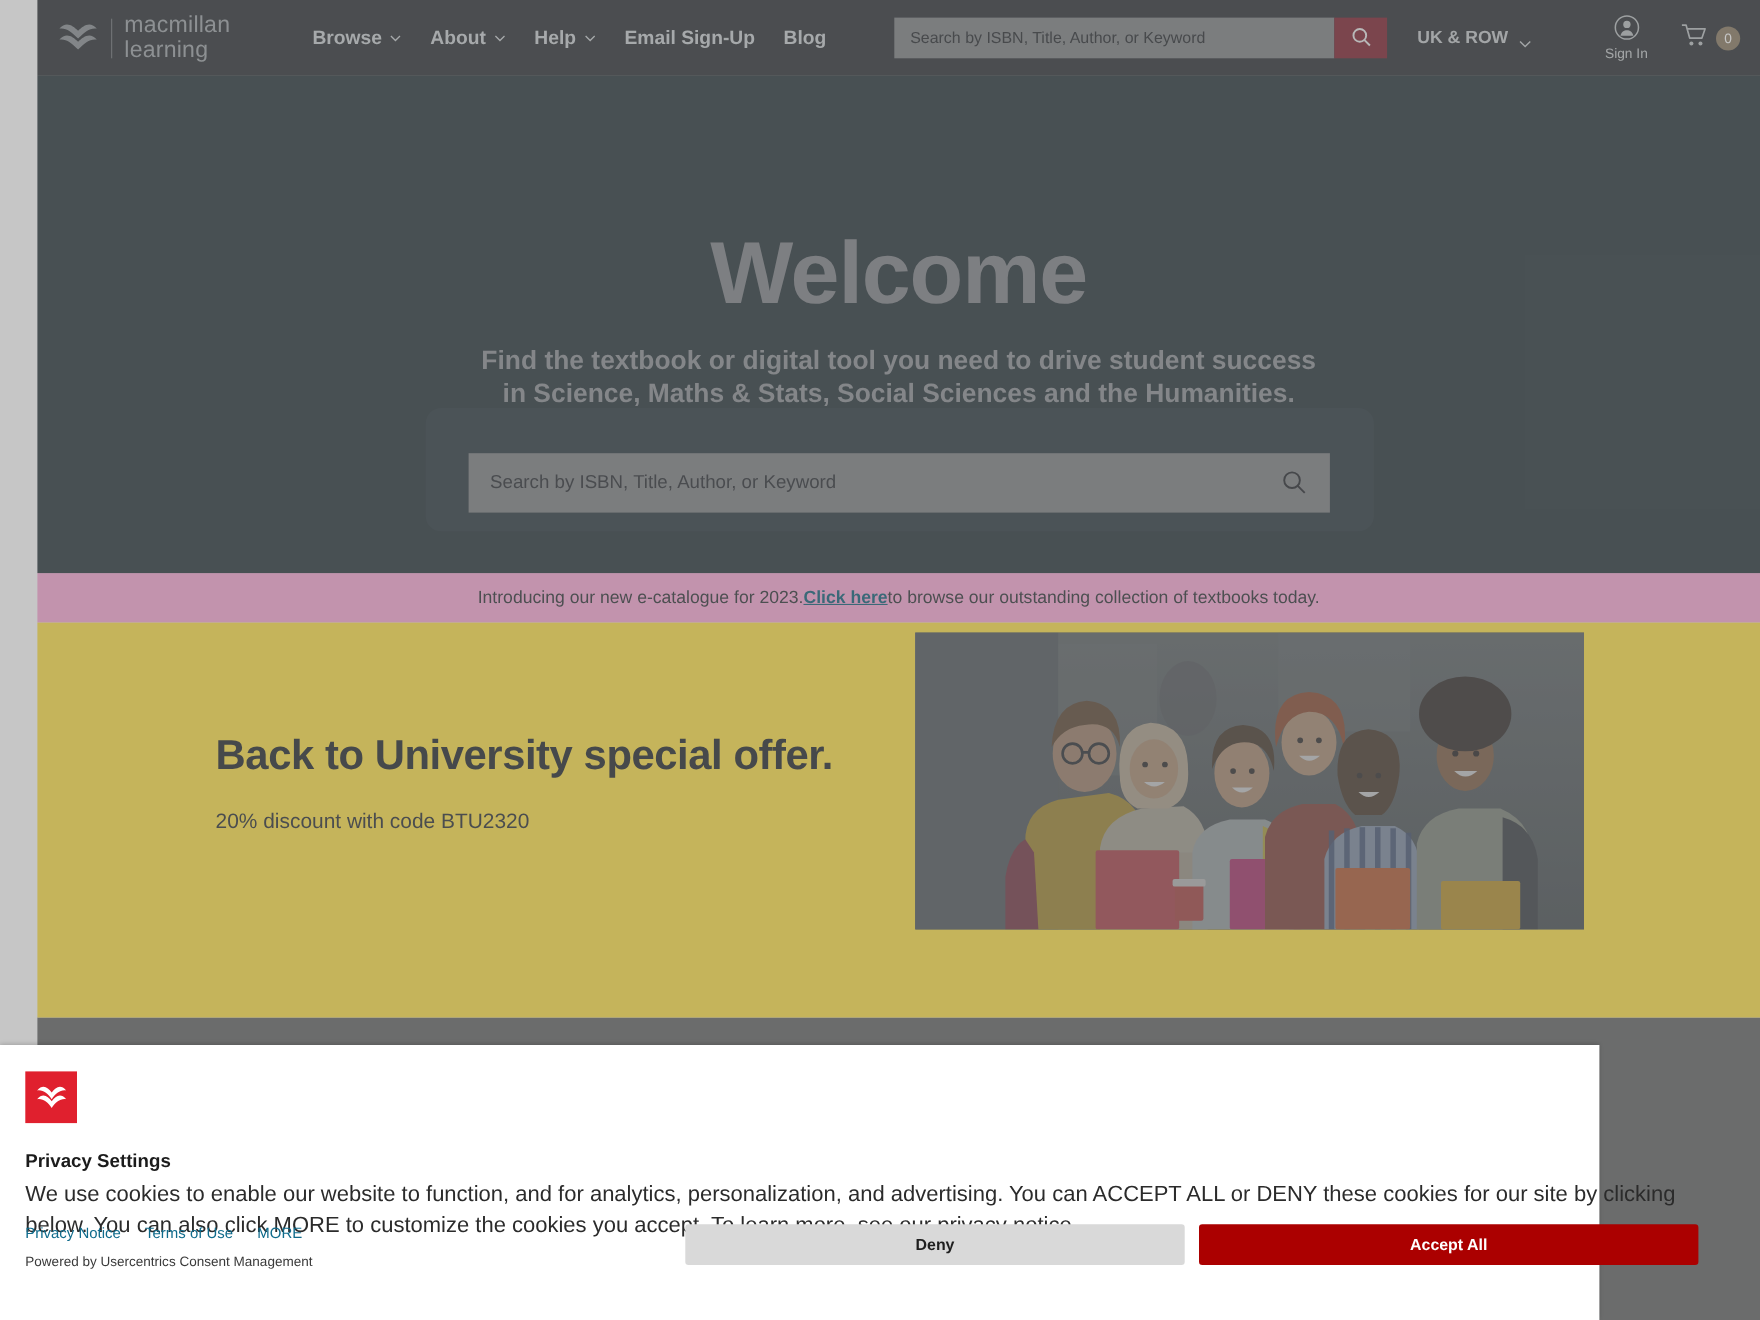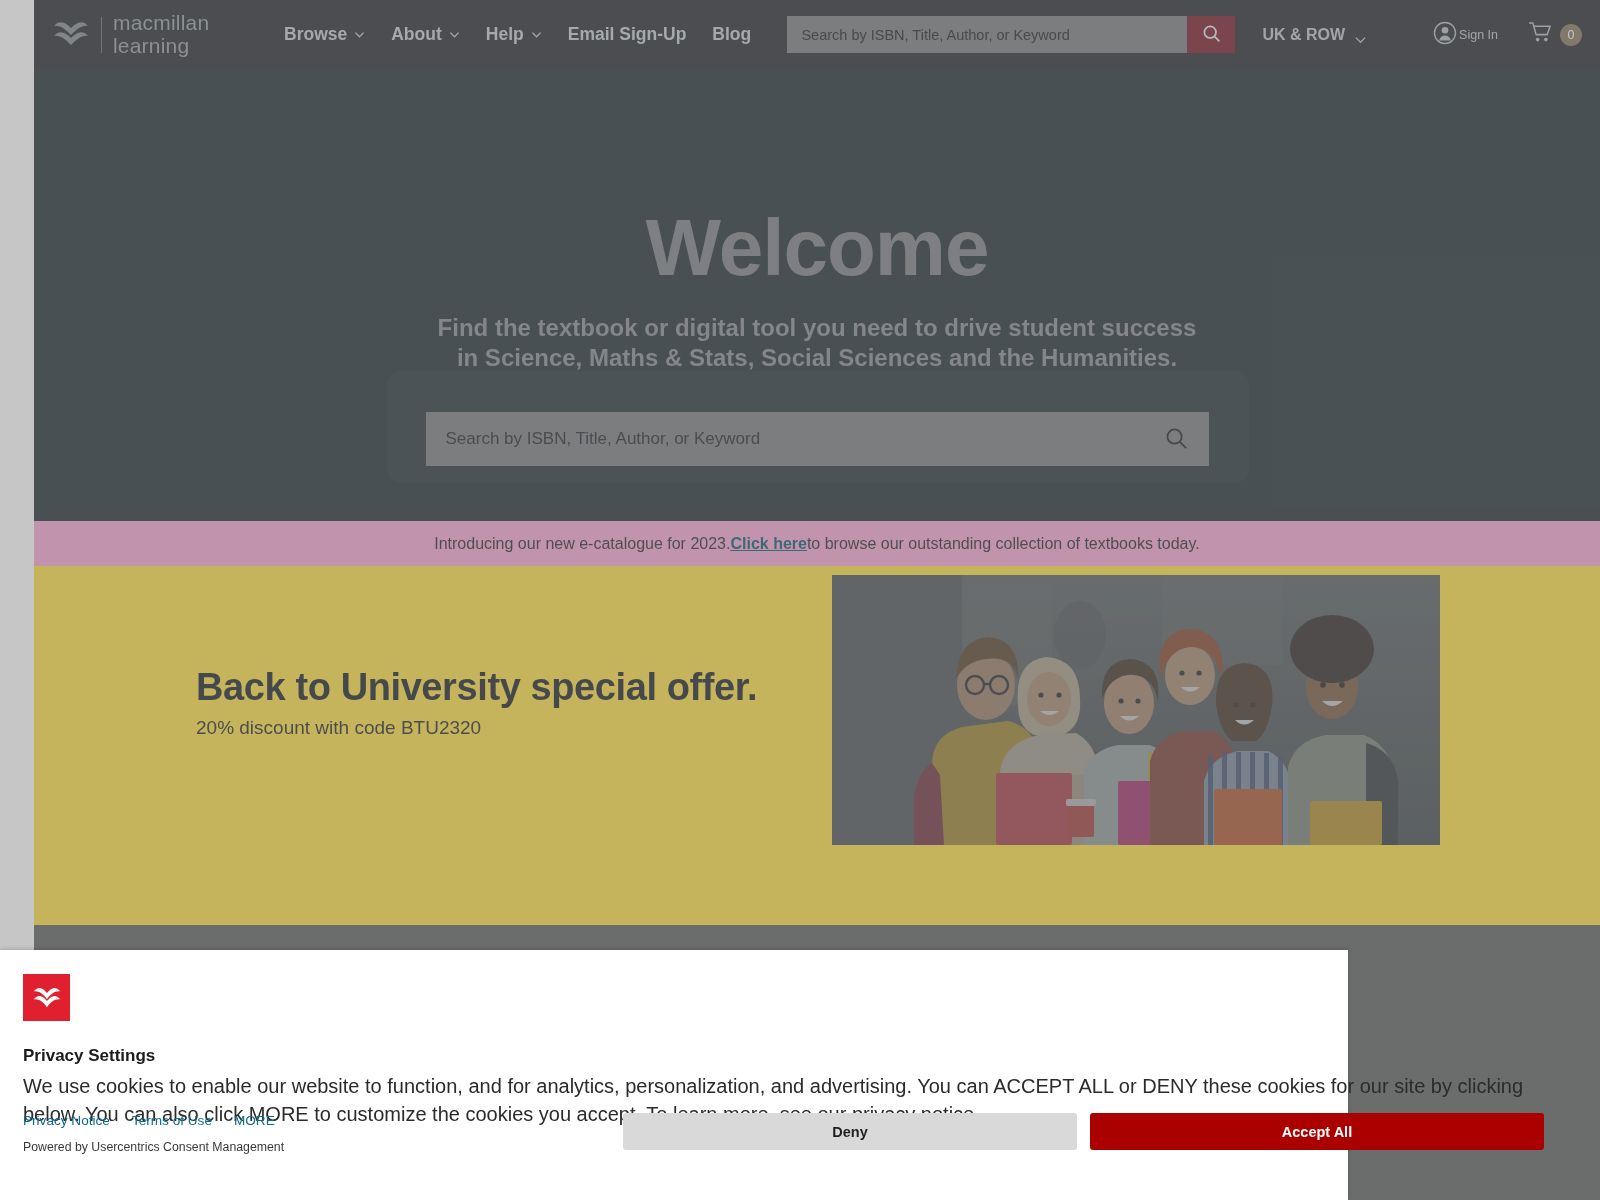--- a/index.html
+++ b/index.html
@@ -40,21 +40,21 @@
   }
   .hdr-search-input::placeholder { color: #262a2e; opacity: 1; }
   .hdr-search-btn {
     width: 48px; background: #7e2230; border: none; display: flex;
     align-items: center; justify-content: center; cursor: pointer;
   }
   .region {
     display: flex; align-items: flex-end; gap: 9px; margin-left: 27px;
     color: #c3c7ca; font-size: 16px; font-weight: 600; cursor: pointer; white-space: nowrap;
   }
-  .signin { margin-left: 68px; display: flex; flex-direction: row; align-items: center;
+  .signin { margin-left: 68px; display: flex; flex-direction: column; align-items: center;
     gap: 2px; cursor: pointer; color: #c3c7ca; font-size: 12.5px; }
   .cart { margin-left: 30px; display: flex; align-items: center; gap: 7px; cursor: pointer; }
   .cart-badge { width: 22px; height: 22px; border-radius: 50%; background: #8a7a63;
     color: #fff; font-size: 12.5px; display: flex; align-items: center; justify-content: center; }
 
   
   .hero {
     position: relative; height: 452px; background: #27343a;
     display: flex; flex-direction: column; align-items: center;
   }
@@ -79,33 +79,33 @@
     height: 45px; background: #f9a8d4; display: flex;
     align-items: center; justify-content: center;
     font-size: 16px; color: #2e3236;
   }
   .promo a { color: #0f5f79; font-weight: 700; text-decoration: underline; }
 
   
   .offer { position: relative; height: 359px; background: #fde047; }
   .offer-copy { position: absolute; left: 162px; top: 100px; }
   .offer-title { font-size: 38px; font-weight: 700; color: #24282b; letter-spacing: -0.4px; }
-  .offer-sub { margin-top: 8px; font-size: 19px; color: #2c3033; }
+  .offer-sub { margin-top: 28px; font-size: 19px; color: #2c3033; }
   .offer-photo {
     position: absolute; left: 798px; top: 9px; width: 608px; height: 270px;
     overflow: hidden; background: #4b5357;
   }
   .offer-photo svg { display: block; }
 
   
   .lower-band { height: 275px; background: #636565; }
 
   
   .cookie {
-    position: absolute; left: 0; bottom: 0; width: 1348px; height: 250px;
+    position: absolute; left: 0; bottom: 0; width: 1454px; height: 250px;
     background: #ffffff; z-index: 60; box-shadow: 0 -1px 4px rgba(0,0,0,0.18);
   }
   .cookie-logo {
     position: absolute; left: 23px; top: 24px; width: 47px; height: 47px; background: #e0202e;
     display: flex; align-items: center; justify-content: center;
   }
   .cookie-title { position: absolute; left: 23px; top: 96px; font-size: 17px; font-weight: 700; color: #1b1b1b; }
   .cookie-body {
     position: absolute; left: 23px; top: 122px; width: 1552px;
     font-size: 20px; line-height: 1.42; color: #2b2b2b;

